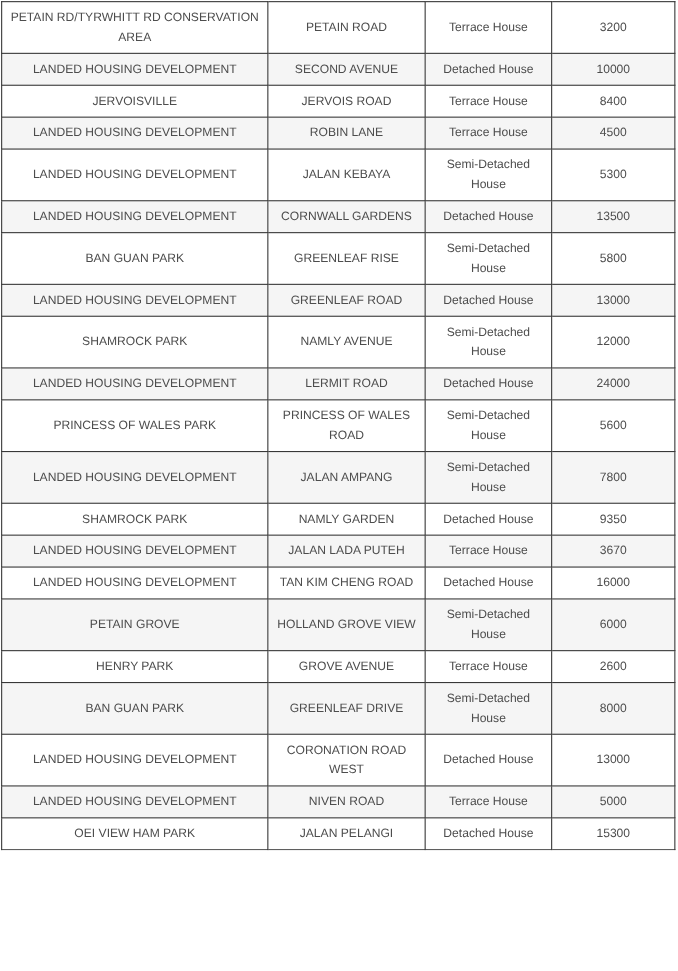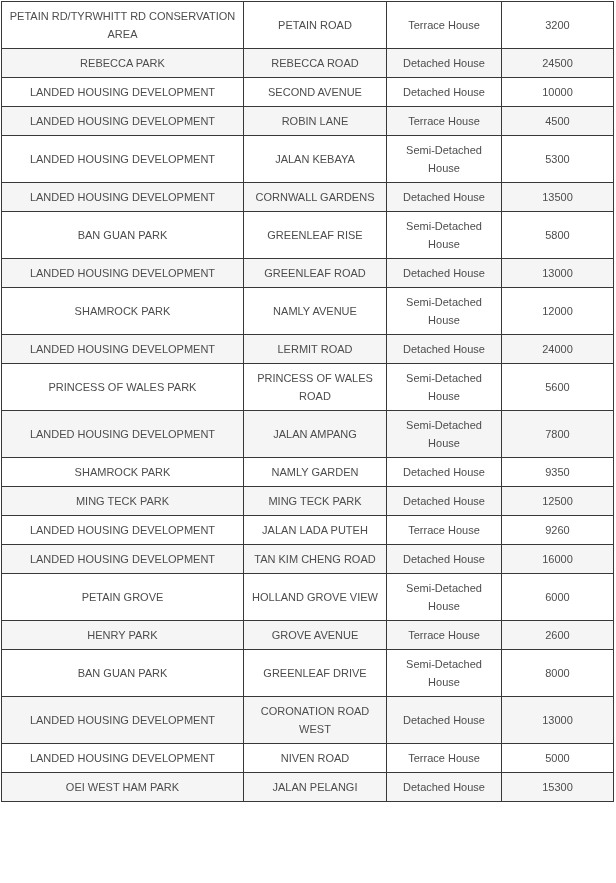--- a/index.html
+++ b/index.html
@@ -50,34 +50,34 @@
     <col class="c4">
   </colgroup>
   <tbody>
   <tr>
     <td>PETAIN RD/TYRWHITT RD CONSERVATION AREA</td>
     <td>PETAIN ROAD</td>
     <td>Terrace House</td>
     <td>3200</td>
   </tr>
 
-  <tr>
-    <td>REBECCA PARK</td>
-    <td>REBECCA ROAD</td>
-    <td>Detached House</td>
-    <td>24500</td>
-  </tr>
 
   <tr>
     <td>LANDED HOUSING DEVELOPMENT</td>
     <td>SECOND AVENUE</td>
     <td>Detached House</td>
     <td>10000</td>
   </tr>
 
+  <tr>
+    <td>JERVOISVILLE</td>
+    <td>JERVOIS ROAD</td>
+    <td>Terrace House</td>
+    <td>8400</td>
+  </tr>
 
   <tr>
     <td>LANDED HOUSING DEVELOPMENT</td>
     <td>ROBIN LANE</td>
     <td>Terrace House</td>
     <td>4500</td>
   </tr>
 
 
   <tr>
@@ -136,32 +136,26 @@
     <td>7800</td>
   </tr>
 
   <tr>
     <td>SHAMROCK PARK</td>
     <td>NAMLY GARDEN</td>
     <td>Detached House</td>
     <td>9350</td>
   </tr>
 
-  <tr>
-    <td>MING TECK PARK</td>
-    <td>MING TECK PARK</td>
-    <td>Detached House</td>
-    <td>12500</td>
-  </tr>
 
   <tr>
     <td>LANDED HOUSING DEVELOPMENT</td>
     <td>JALAN LADA PUTEH</td>
     <td>Terrace House</td>
-    <td>9260</td>
+    <td>3670</td>
   </tr>
 
   <tr>
     <td>LANDED HOUSING DEVELOPMENT</td>
     <td>TAN KIM CHENG ROAD</td>
     <td>Detached House</td>
     <td>16000</td>
   </tr>
 
   <tr>
@@ -193,19 +187,19 @@
   </tr>
 
   <tr>
     <td>LANDED HOUSING DEVELOPMENT</td>
     <td>NIVEN ROAD</td>
     <td>Terrace House</td>
     <td>5000</td>
   </tr>
 
   <tr>
-    <td>OEI WEST HAM PARK</td>
+    <td>OEI VIEW HAM PARK</td>
     <td>JALAN PELANGI</td>
     <td>Detached House</td>
     <td>15300</td>
   </tr>
 </tbody>
 </table>
 
 </body></html>

